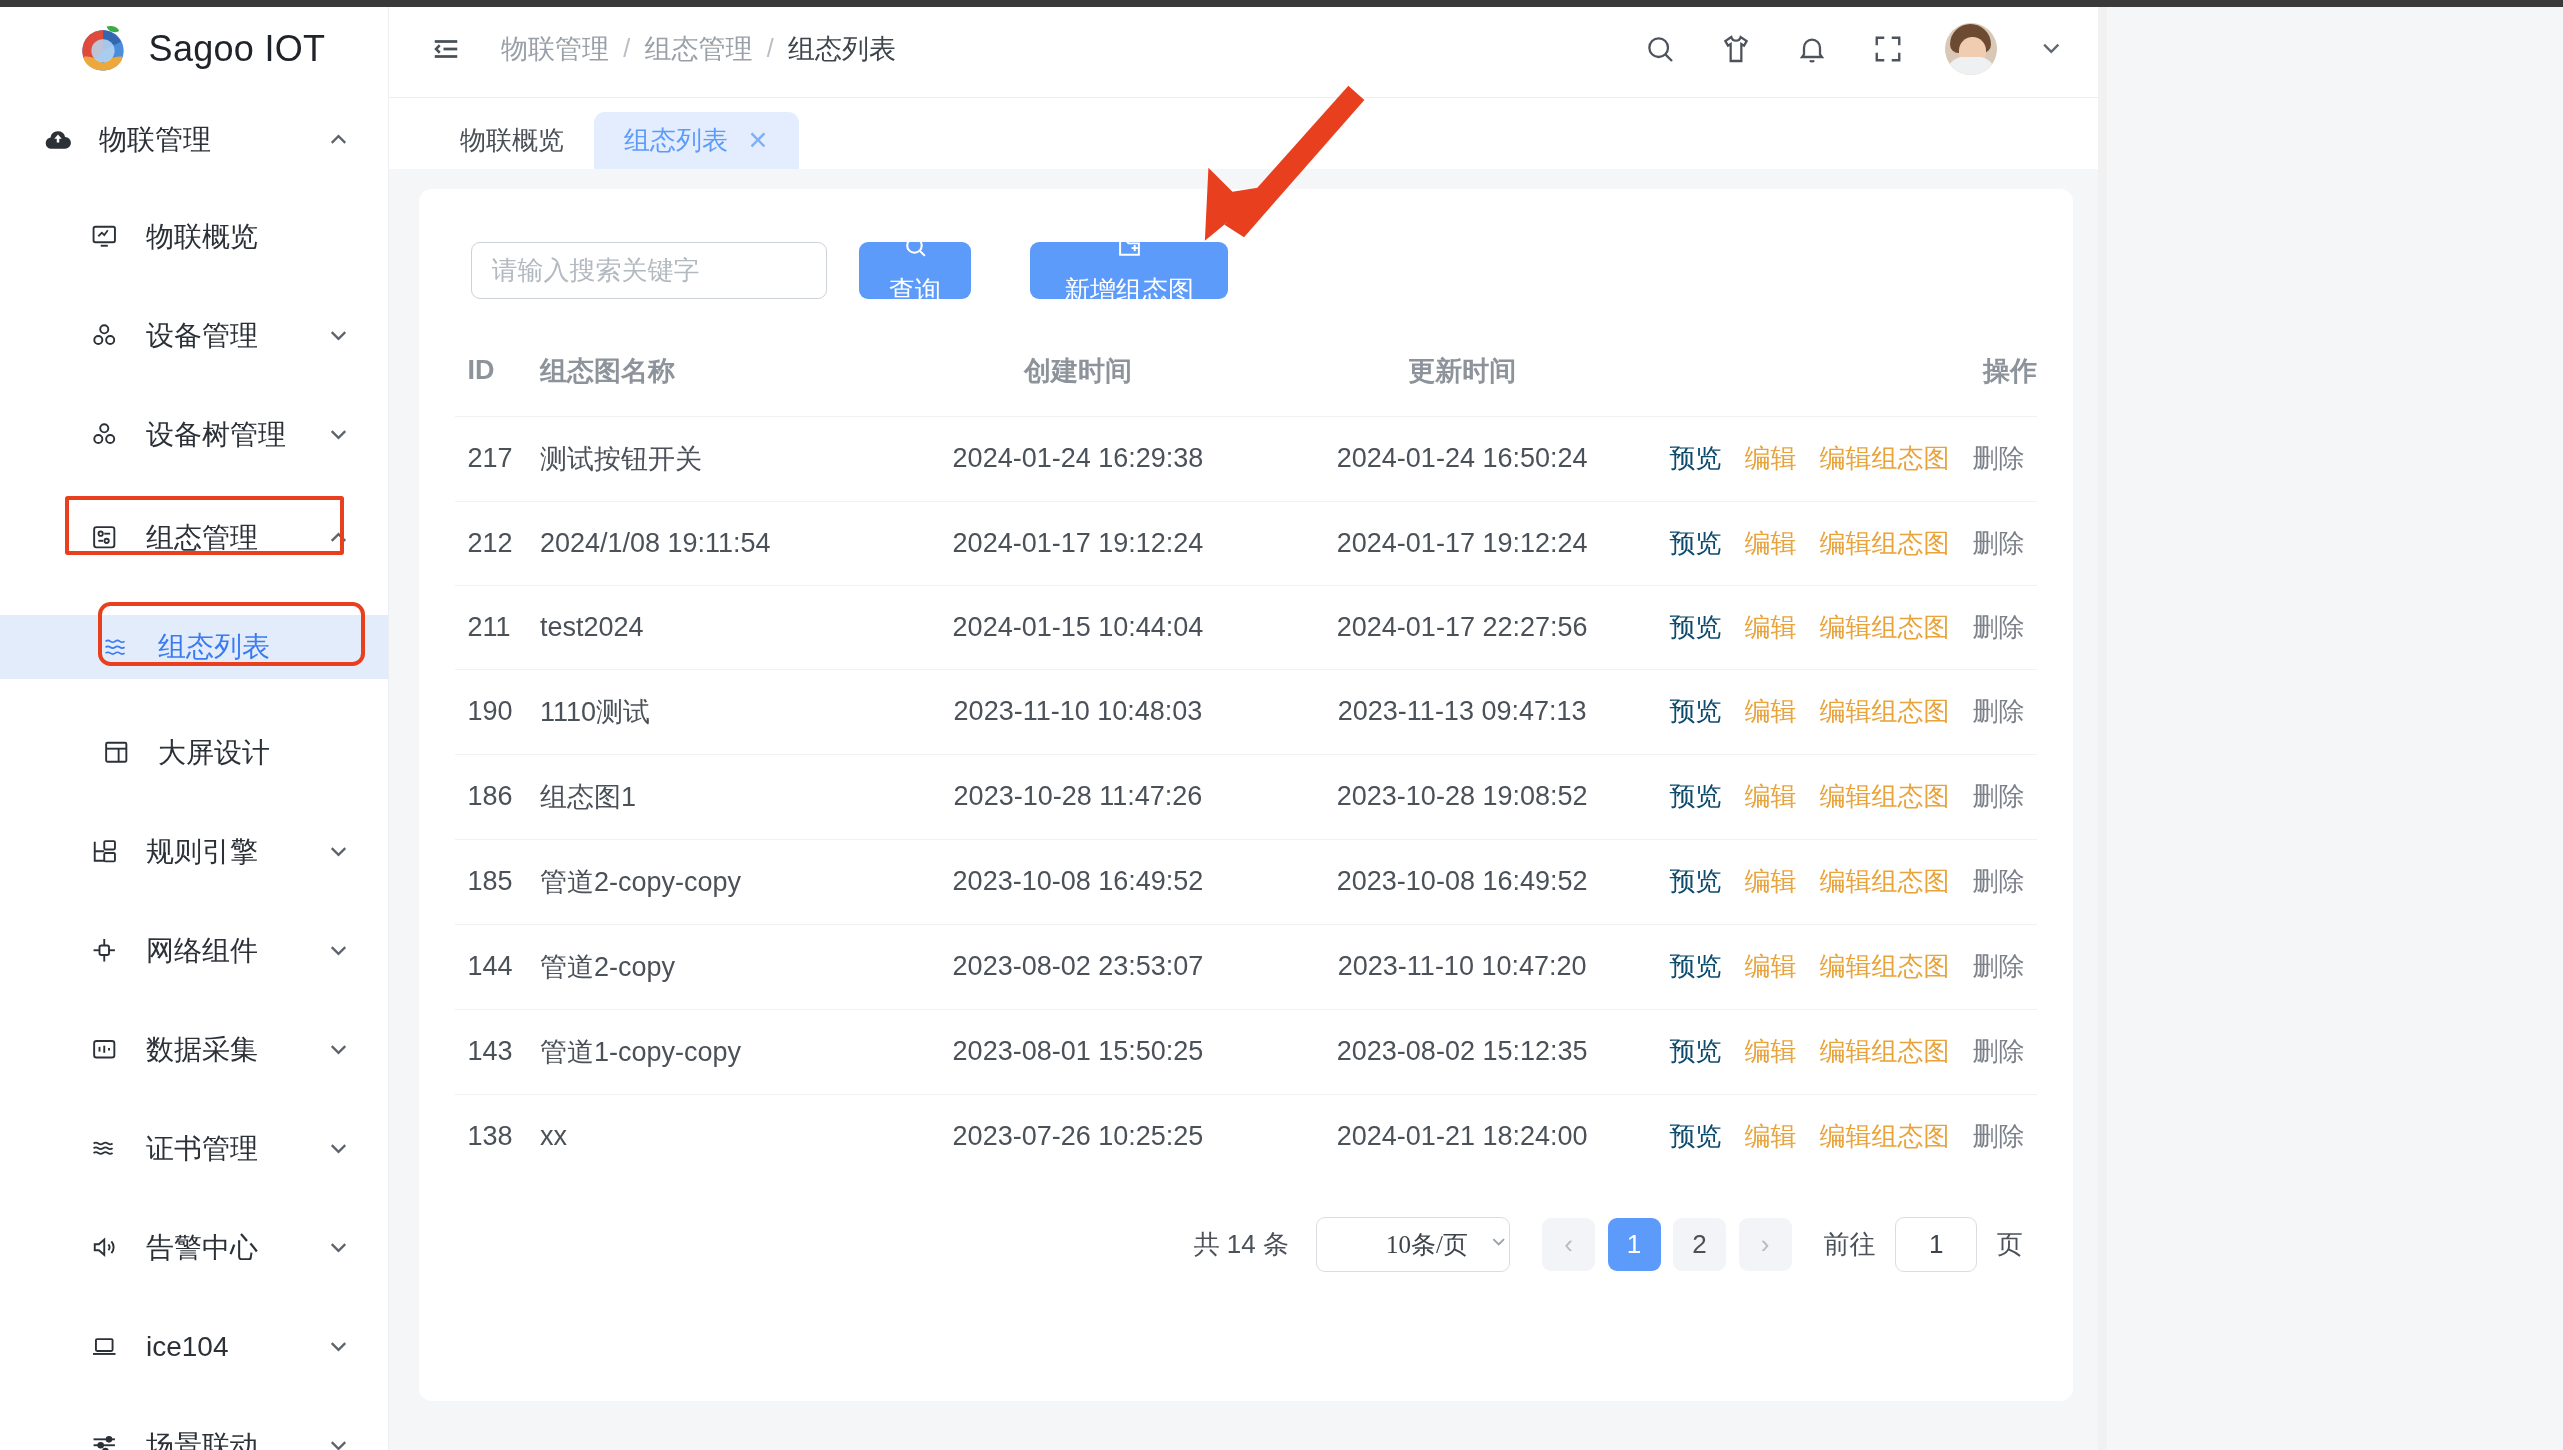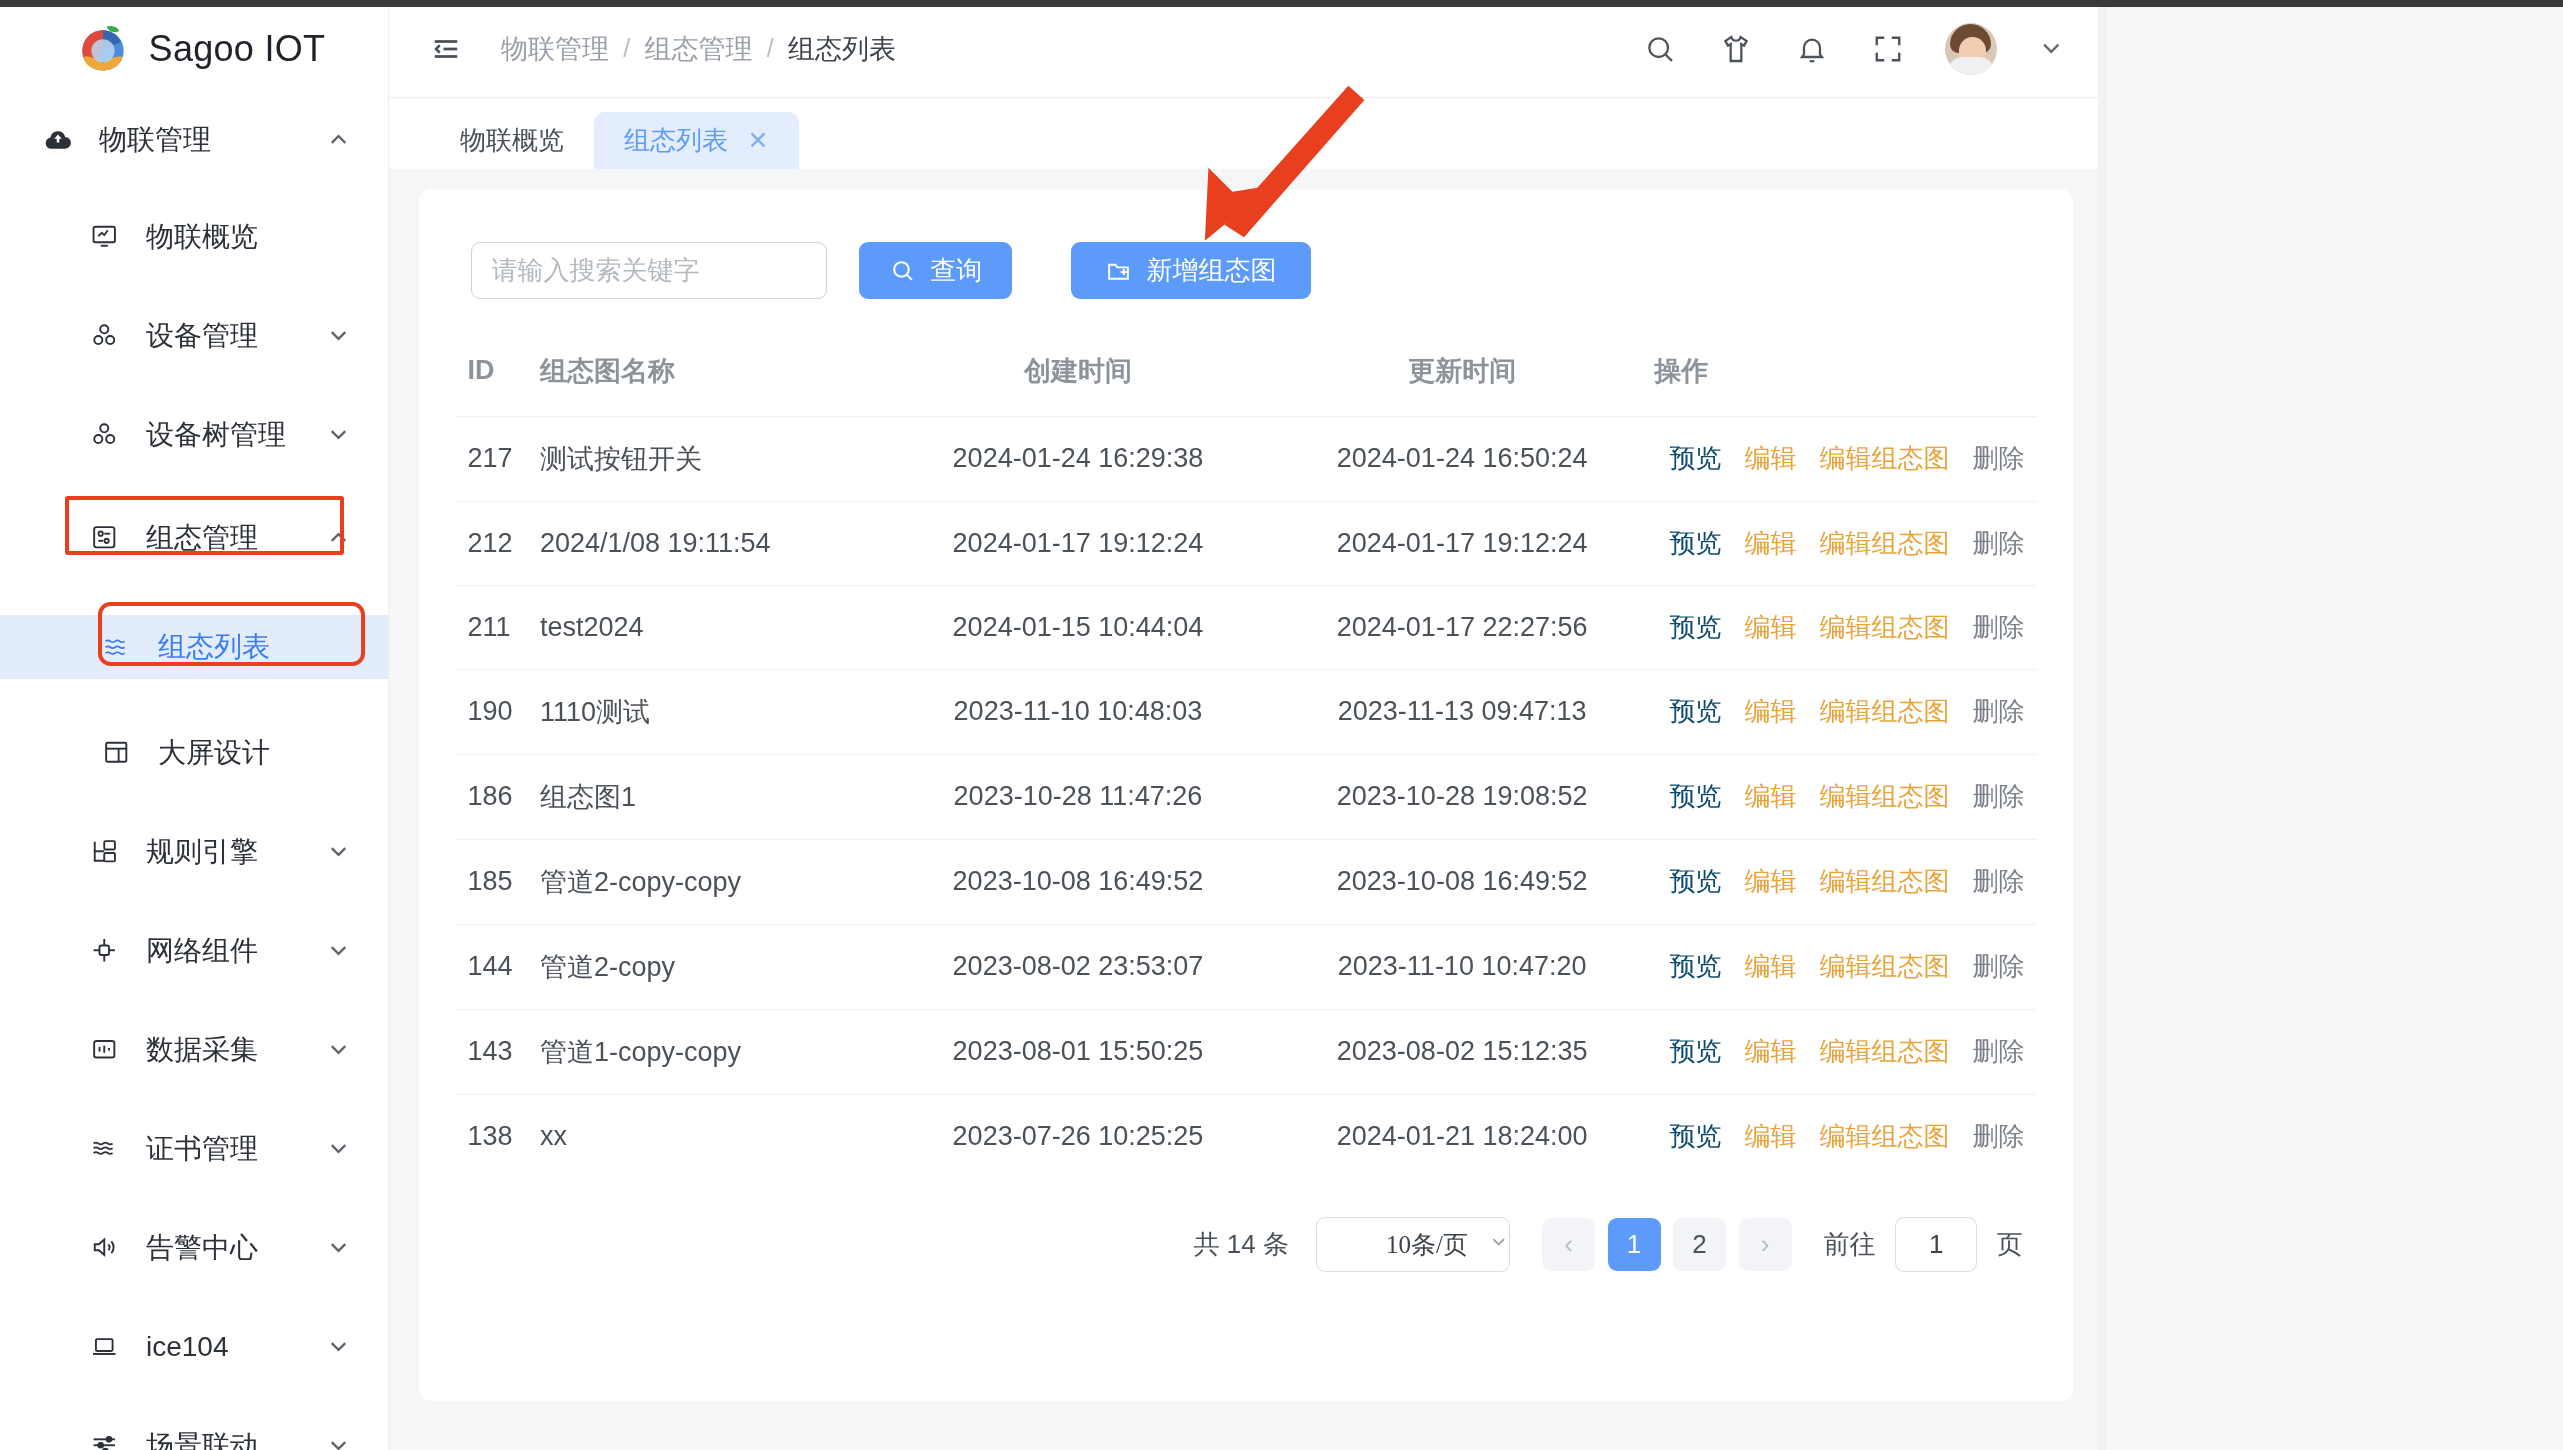--- a/index.html
+++ b/index.html
@@ -125,33 +125,34 @@
     font-size: 26px; color: #3d434a; padding: 0 19.6px; background: #fff;
     font-family: inherit; outline: none;
   }
   .search-input::placeholder { color: #b3b9c0; }
   .btn {
     height: 57px; border: none; border-radius: 9px;
     background: #5d9bfb; color: #fff; font-size: 26px;
     display: inline-flex; align-items: center; justify-content: center;
     gap: 14.3px; padding: 0 30px; cursor: pointer; font-family: inherit;
     white-space: nowrap;
+    flex-direction: column;
   }
   #query-button { margin-left: 30px; }
   #add-button { margin-left: 57px; padding: 0 34px; }
   .btn .b-icon { width: 27px; height: 27px; display:flex; align-items:center; justify-content:center;}
 
   
   table.data { width: 100%; border-collapse: collapse; margin-top: 19.6px; }
   table.data th {
     font-size: 27px; font-weight: 700; color: #8d939b;
     padding: 16px 0 27px 0; text-align: left; white-space: nowrap;
   }
   table.data th.c-create, table.data th.c-update { text-align: center; }
-  table.data th.c-ops { text-align: left; }
+  table.data th.c-ops { text-align: right; }
   table.data td {
     font-size: 27px; color: #4b5159; padding: 24px 0;
     border-top: 0.9px solid #f0f1f3; white-space: nowrap;
   }
   table.data td.c-create, table.data td.c-update { text-align: center; }
   .col-id { width: 134px; padding-left: 12.5px !important; }
   .col-name { width: 553px; }
   .col-create { width: 624px; }
   .col-update { width: 624px; }
   .col-ops { width: 410px; }

